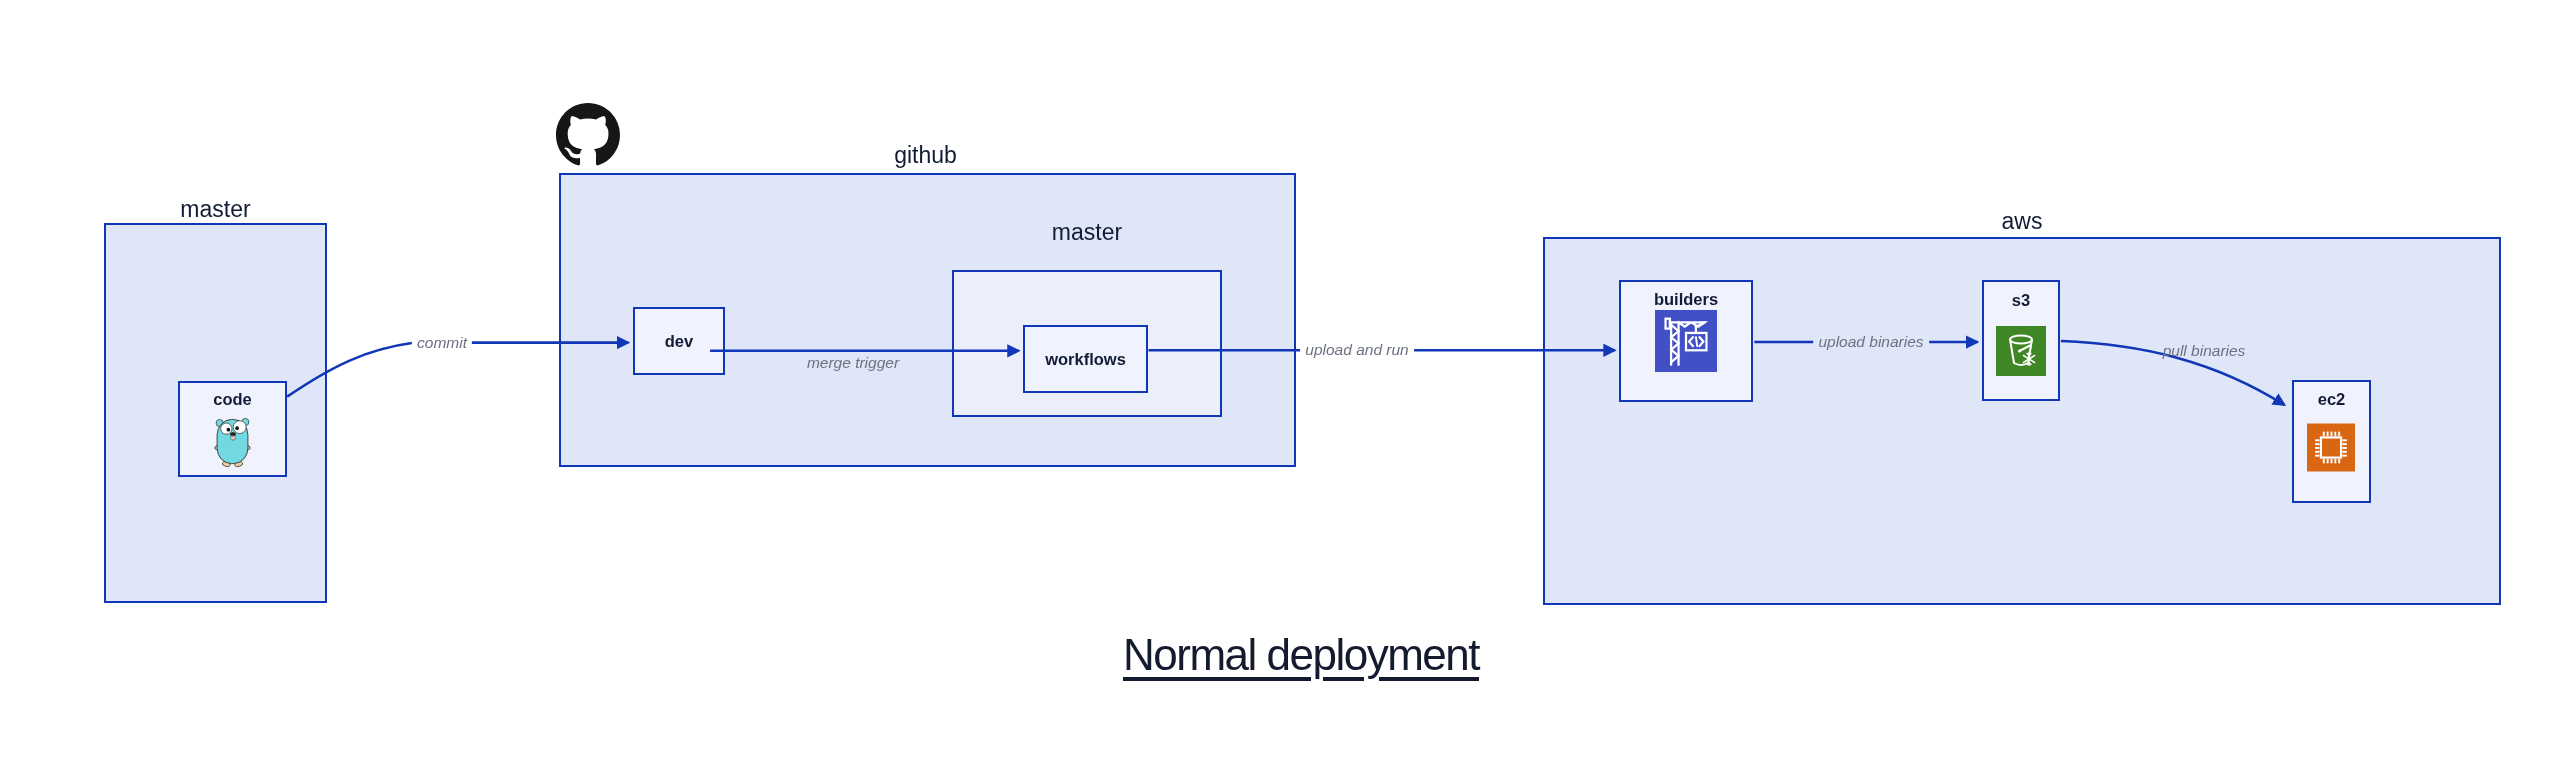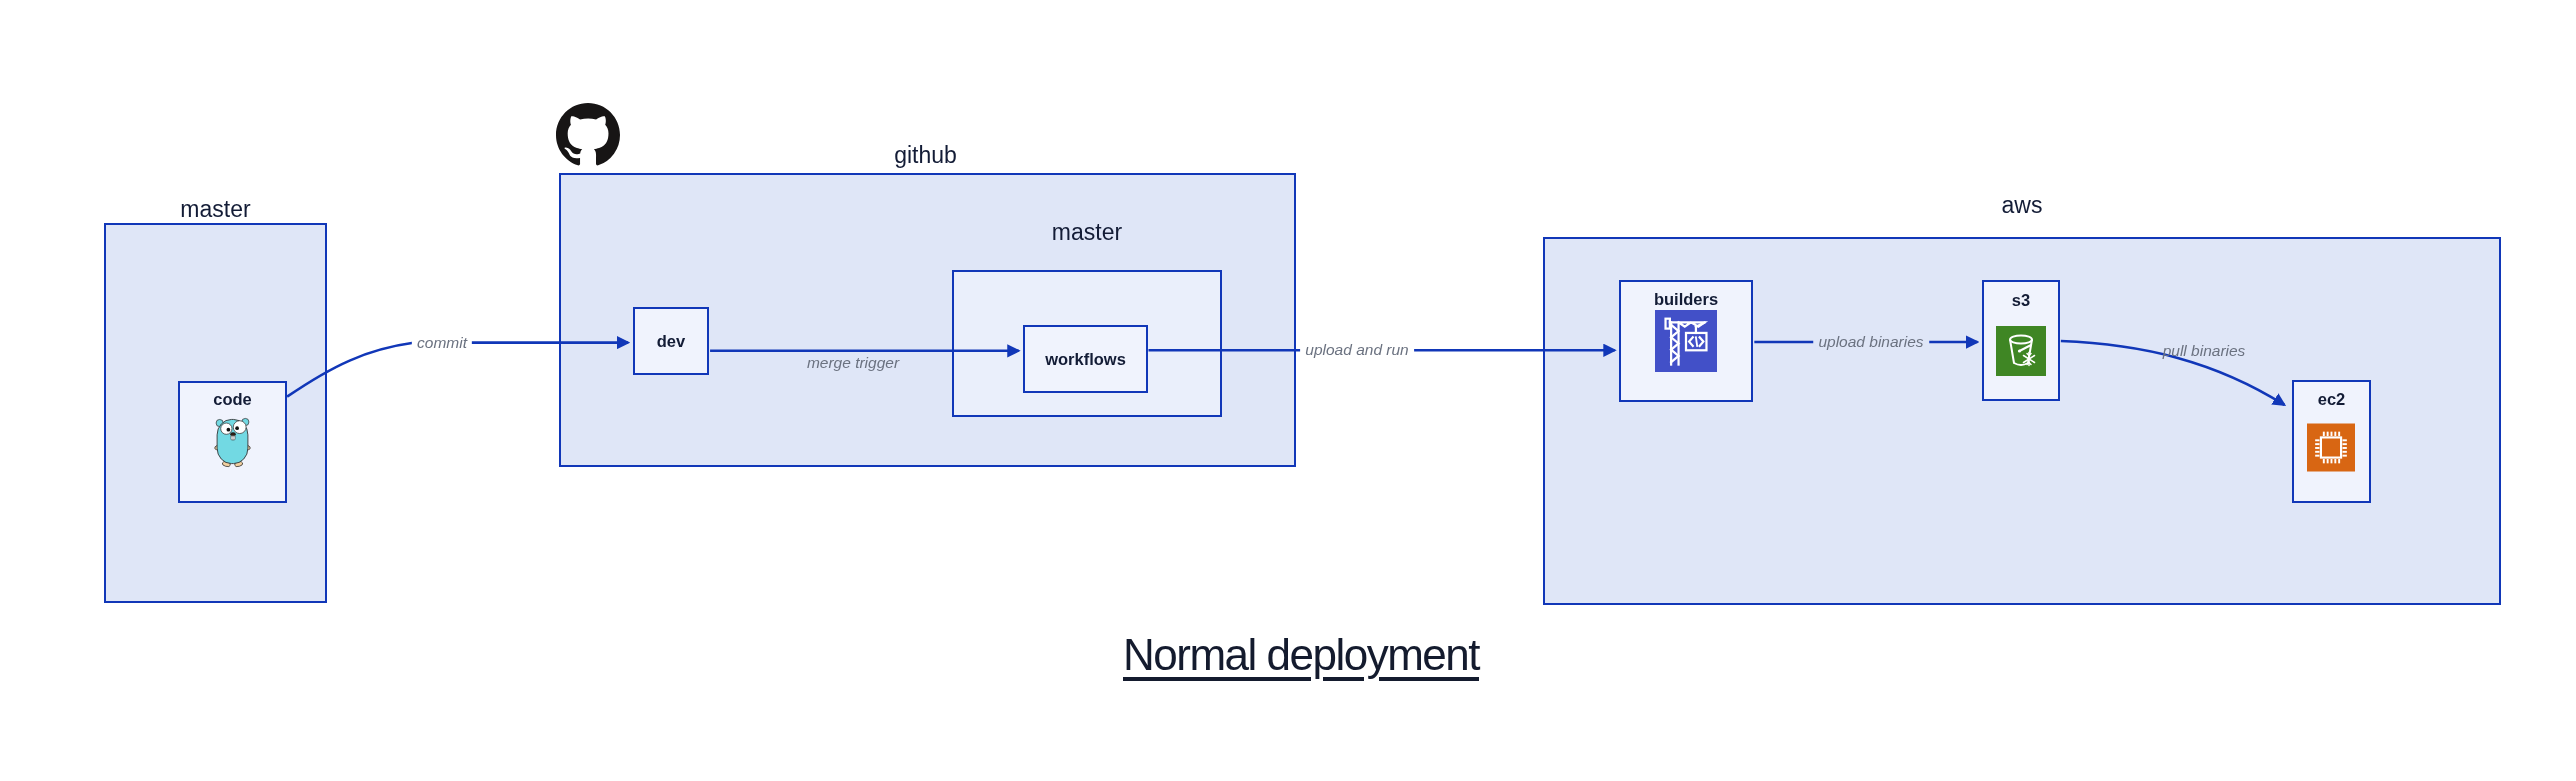--- a/index.html
+++ b/index.html
@@ -44,30 +44,30 @@
 <div class="canvas">
 
   <div class="group" style="left:104px;top:223px;width:223px;height:380px;"></div>
   <div class="group" style="left:559px;top:173px;width:737px;height:294px;"></div>
   <div class="group master" style="left:952px;top:270px;width:270px;height:147px;"></div>
   <div class="group" style="left:1543px;top:237px;width:958px;height:368px;"></div>
 
   <div class="group-label center" style="left:104px;top:197px;width:223px;">master</div>
   <div class="group-label right" style="left:559px;top:143px;width:733px;">github</div>
   <div class="group-label center" style="left:952px;top:220px;width:270px;">master</div>
-  <div class="group-label center" style="left:1543px;top:193px;width:958px;">aws</div>
+  <div class="group-label center" style="left:1543px;top:209px;width:958px;">aws</div>
 
   <svg class="icon-abs" style="left:556px;top:103px;" width="64" height="64" viewBox="0 0 16 16">
     <path fill="var(--octocat-black)" d="M8 0C3.58 0 0 3.58 0 8c0 3.54 2.29 6.53 5.47 7.59.4.07.55-.17.55-.38 0-.19-.01-.82-.01-1.49-2.01.37-2.53-.49-2.69-.94-.09-.23-.48-.94-.82-1.13-.28-.15-.68-.52-.01-.53.63-.01 1.08.58 1.23.82.72 1.21 1.87.87 2.33.66.07-.52.28-.87.51-1.07-1.78-.2-3.64-.89-3.64-3.95 0-.87.31-1.59.82-2.15-.08-.2-.36-1.02.08-2.12 0 0 .67-.21 2.2.82.64-.18 1.32-.27 2-.27s1.36.09 2 .27c1.53-1.04 2.2-.82 2.2-.82.44 1.1.16 1.92.08 2.12.51.56.82 1.27.82 2.15 0 3.07-1.87 3.75-3.65 3.95.29.25.54.73.54 1.48 0 1.07-.01 1.93-.01 2.2 0 .21.15.46.55.38A8.01 8.01 0 0 0 16 8c0-4.42-3.58-8-8-8z"></path>
   </svg>
 
-  <div class="node" style="left:178px;top:381px;width:109px;height:122px;">
+  <div class="node" style="left:178px;top:381px;width:109px;height:96px;">
     <div class="node-label" style="top:7.2px;">code</div>
   </div>
-  <div class="node" style="left:633px;top:307px;width:76px;height:68px;">
+  <div class="node" style="left:633px;top:307px;width:92px;height:68px;">
     <div class="node-label vcenter">dev</div>
   </div>
   <div class="node" style="left:1023px;top:325px;width:125px;height:68px;">
     <div class="node-label vcenter">workflows</div>
   </div>
   <div class="node" style="left:1619px;top:280px;width:134px;height:122px;">
     <div class="node-label" style="top:8.2px;">builders</div>
   </div>
   <div class="node" style="left:1982px;top:280px;width:78px;height:121px;">
     <div class="node-label" style="top:9.3px;">s3</div>

